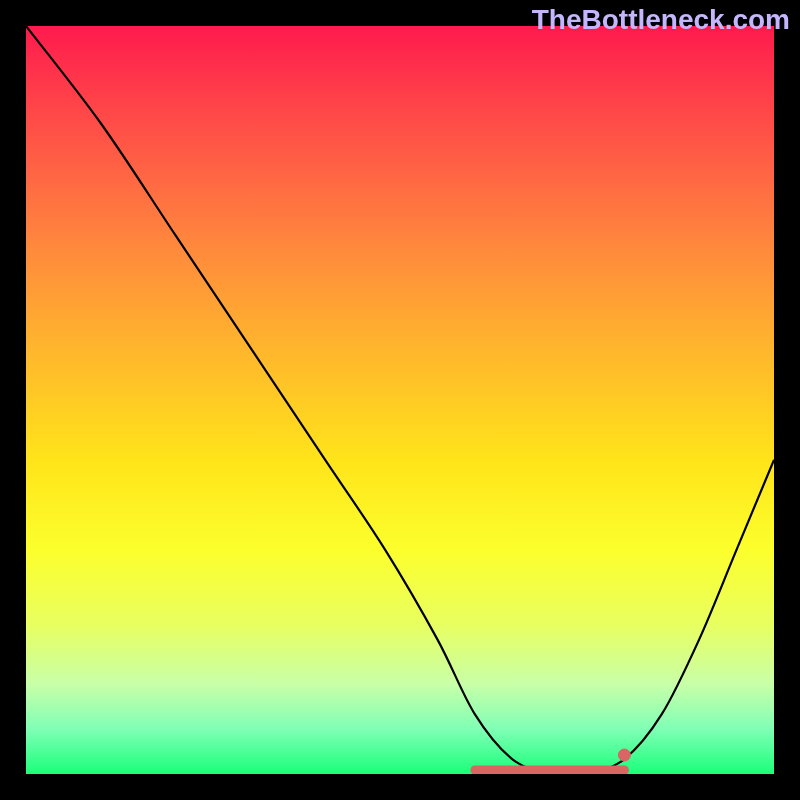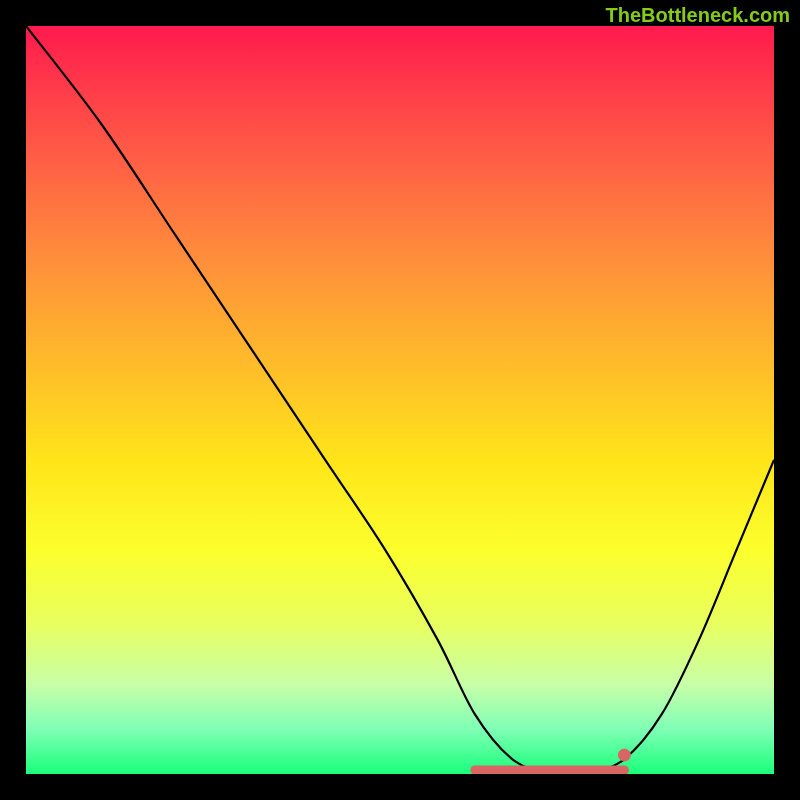--- a/index.html
+++ b/index.html
@@ -8,22 +8,22 @@
     height: 800px;
     background: #000;
     position: relative;
     font-family: Arial, sans-serif;
     overflow: hidden;
   }
   .watermark {
     position: absolute;
     top: 4px;
     right: 10px;
-    color: #84cc16;
-    font-size: 20px;
+    color: #c4b5fd;
+    font-size: 28px;
     font-weight: bold;
     z-index: 10;
   }
   .plot-area {
     position: absolute;
     left: 26px;
     top: 26px;
     width: 748px;
     height: 748px;
     background: linear-gradient(to bottom,

